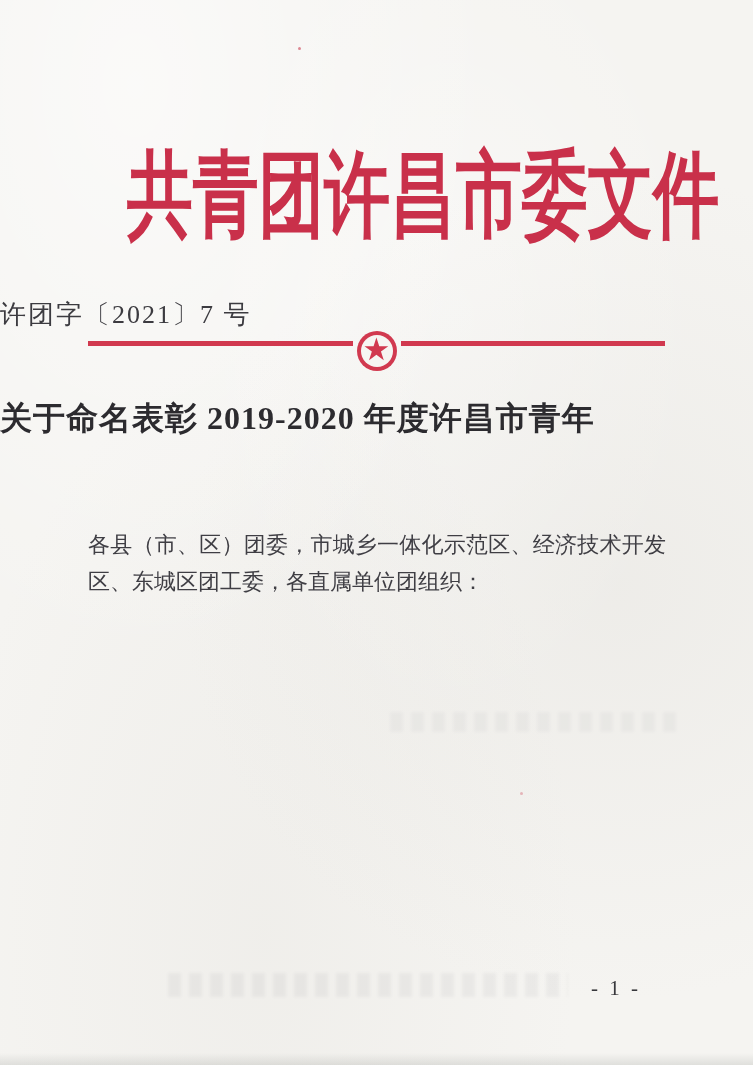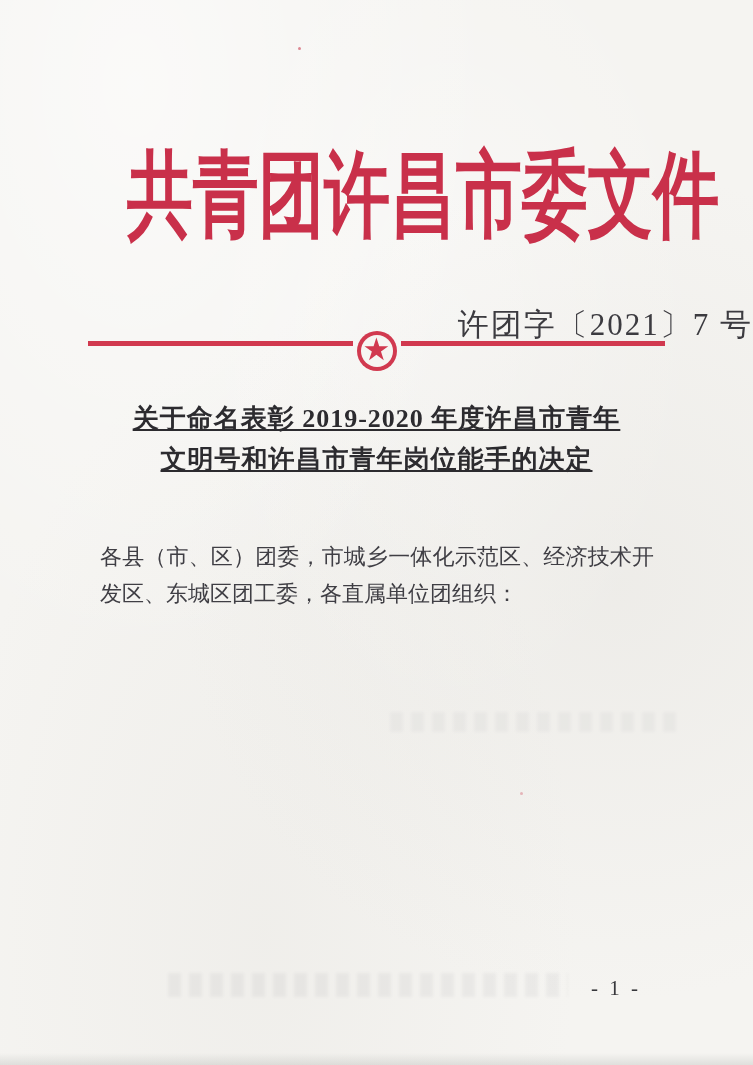--- a/index.html
+++ b/index.html
@@ -46,25 +46,25 @@
     font-weight: bold;
     color: #c9304a;
     transform: scaleX(0.70);
     transform-origin: center;
     letter-spacing: 0px;
   }
 
   
   .docnum {
     position: absolute;
-    top: 304px;
+    top: 297px;
     left: 0;
     width: 100%;
-    text-align: right;
-    font-size: 31px;
+    text-align: left;
+    font-size: 26px;
     letter-spacing: 2px;
     color: #3c3b40;
   }
 
   
   .divider {
     position: absolute;
     top: 321px;
     left: 88px;
     width: 577px;
@@ -105,41 +105,40 @@
     line-height: 1;
     margin-top: -3px;
   }
 
   
   .doc-title {
     position: absolute;
     top: 398px;
     left: 0;
     width: 100%;
-    text-align: center;
-    font-size: 26px;
+    text-align: left;
+    font-size: 32px;
     font-weight: bold;
     line-height: 41px;
     color: #2c2b2f;
     letter-spacing: 1px;
-    text-decoration: underline;
   }
 
   
   .body-text {
     position: absolute;
     top: 527px;
     left: 88px;
     width: 578px;
     font-size: 22px;
     line-height: 36.8px;
     color: #3f3e44;
     text-align: justify;
   }
-  .body-text p { margin: 12px; }
+  .body-text p { margin: 0; }
   .body-text .para { text-indent: 2em; }
 
   
   .page-number {
     position: absolute;
     top: 976px;
     left: 591px;
     font-size: 21px;
     letter-spacing: 3px;
     color: #38383c;
@@ -182,21 +181,20 @@
   <div class="divider">
     <span class="rule"></span>
     <span class="emblem">
       <span class="star">★</span>
     </span>
     <span class="rule"></span>
   </div>
 
   <div class="doc-title">
     <div>关于命名表彰 2019-2020 年度许昌市青年</div>
-    <div>文明号和许昌市青年岗位能手的决定</div>
   </div>
 
   <div class="body-text">
     <p class="salutation">各县（市、区）团委，市城乡一体化示范区、经济技术开发区、东城区团工委，各直属单位团组织：</p>
   </div>
 
   <div class="ghost ghost-mid"></div>
   <div class="ghost ghost-bottom"></div>
 
   <div class="page-number">- 1 -</div>

